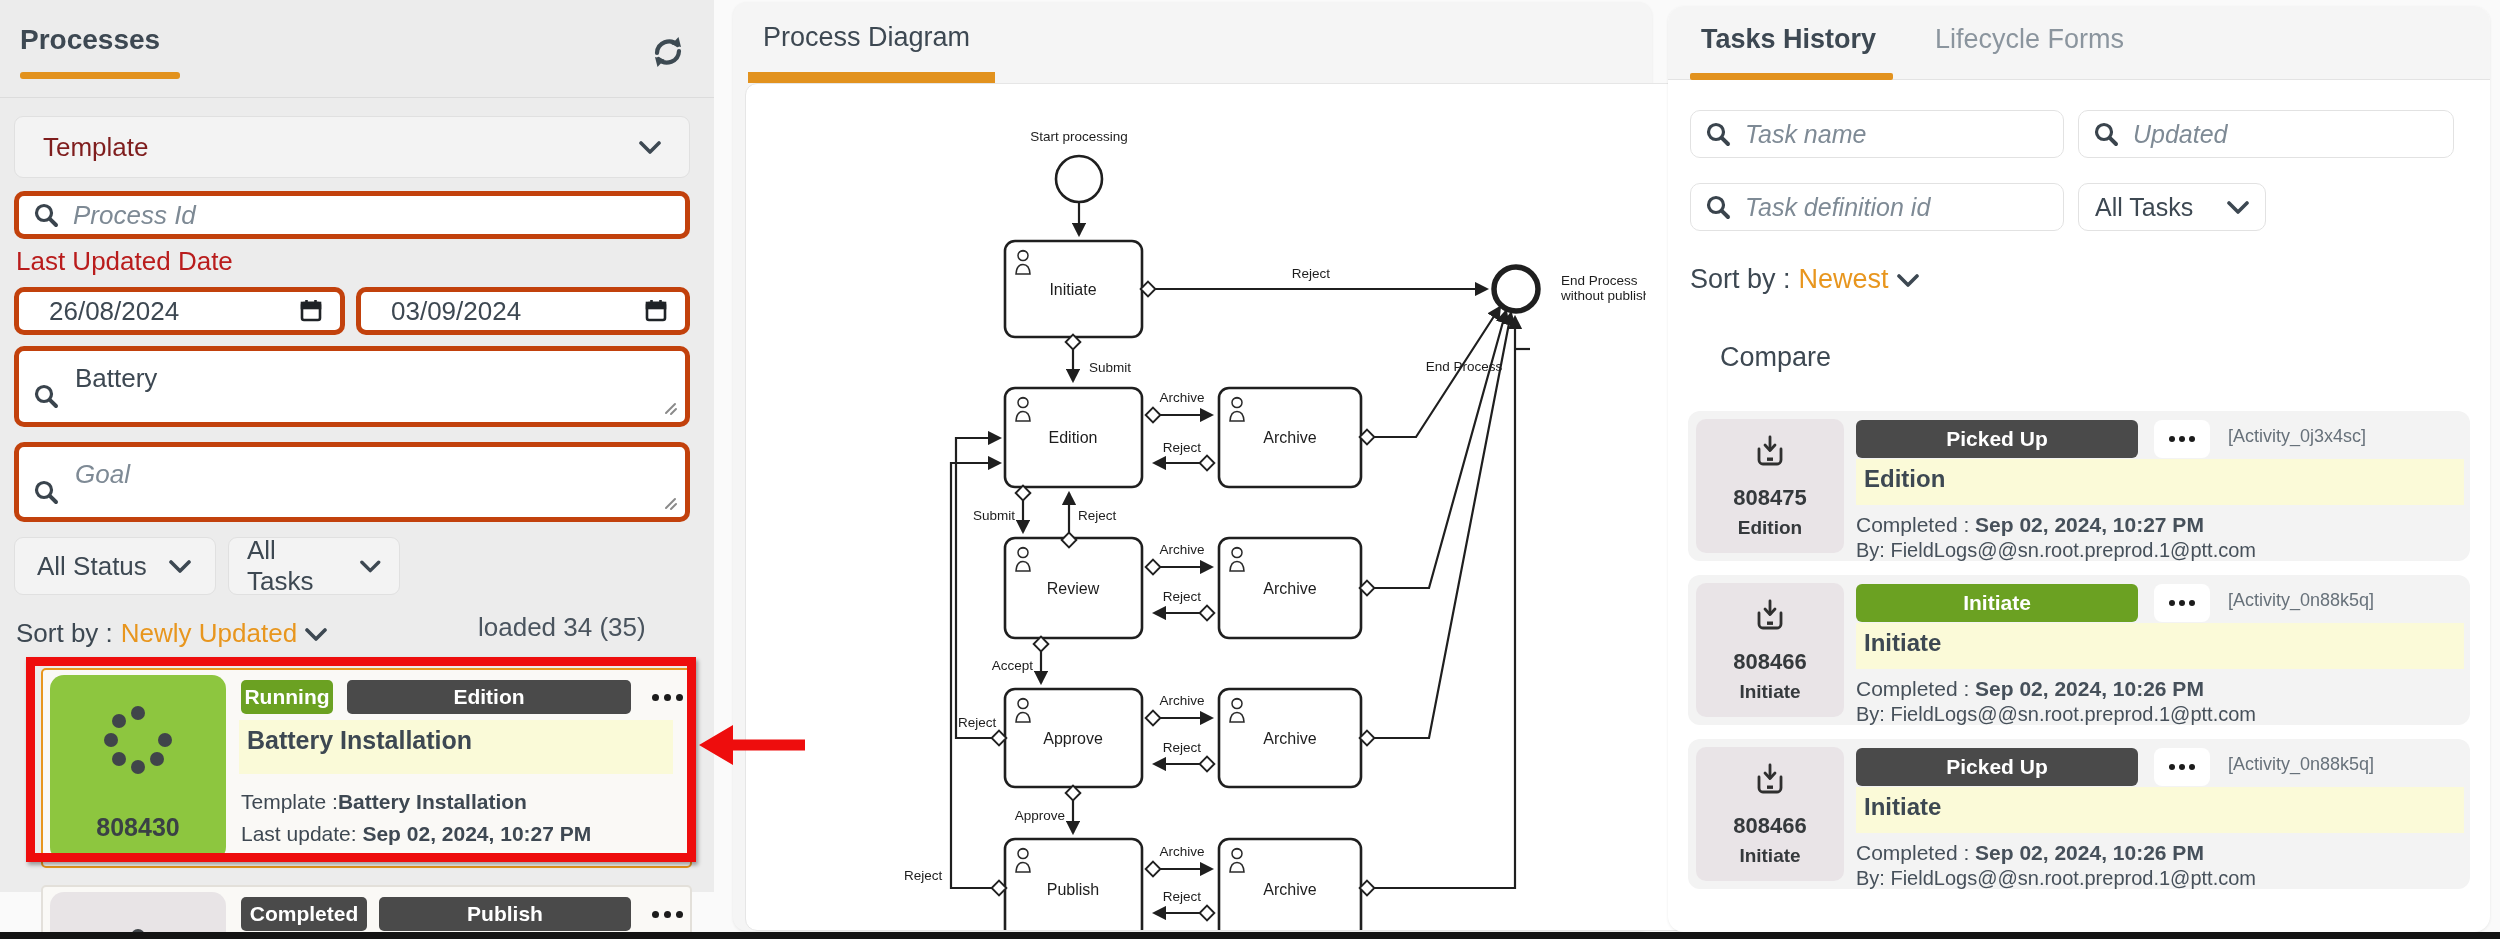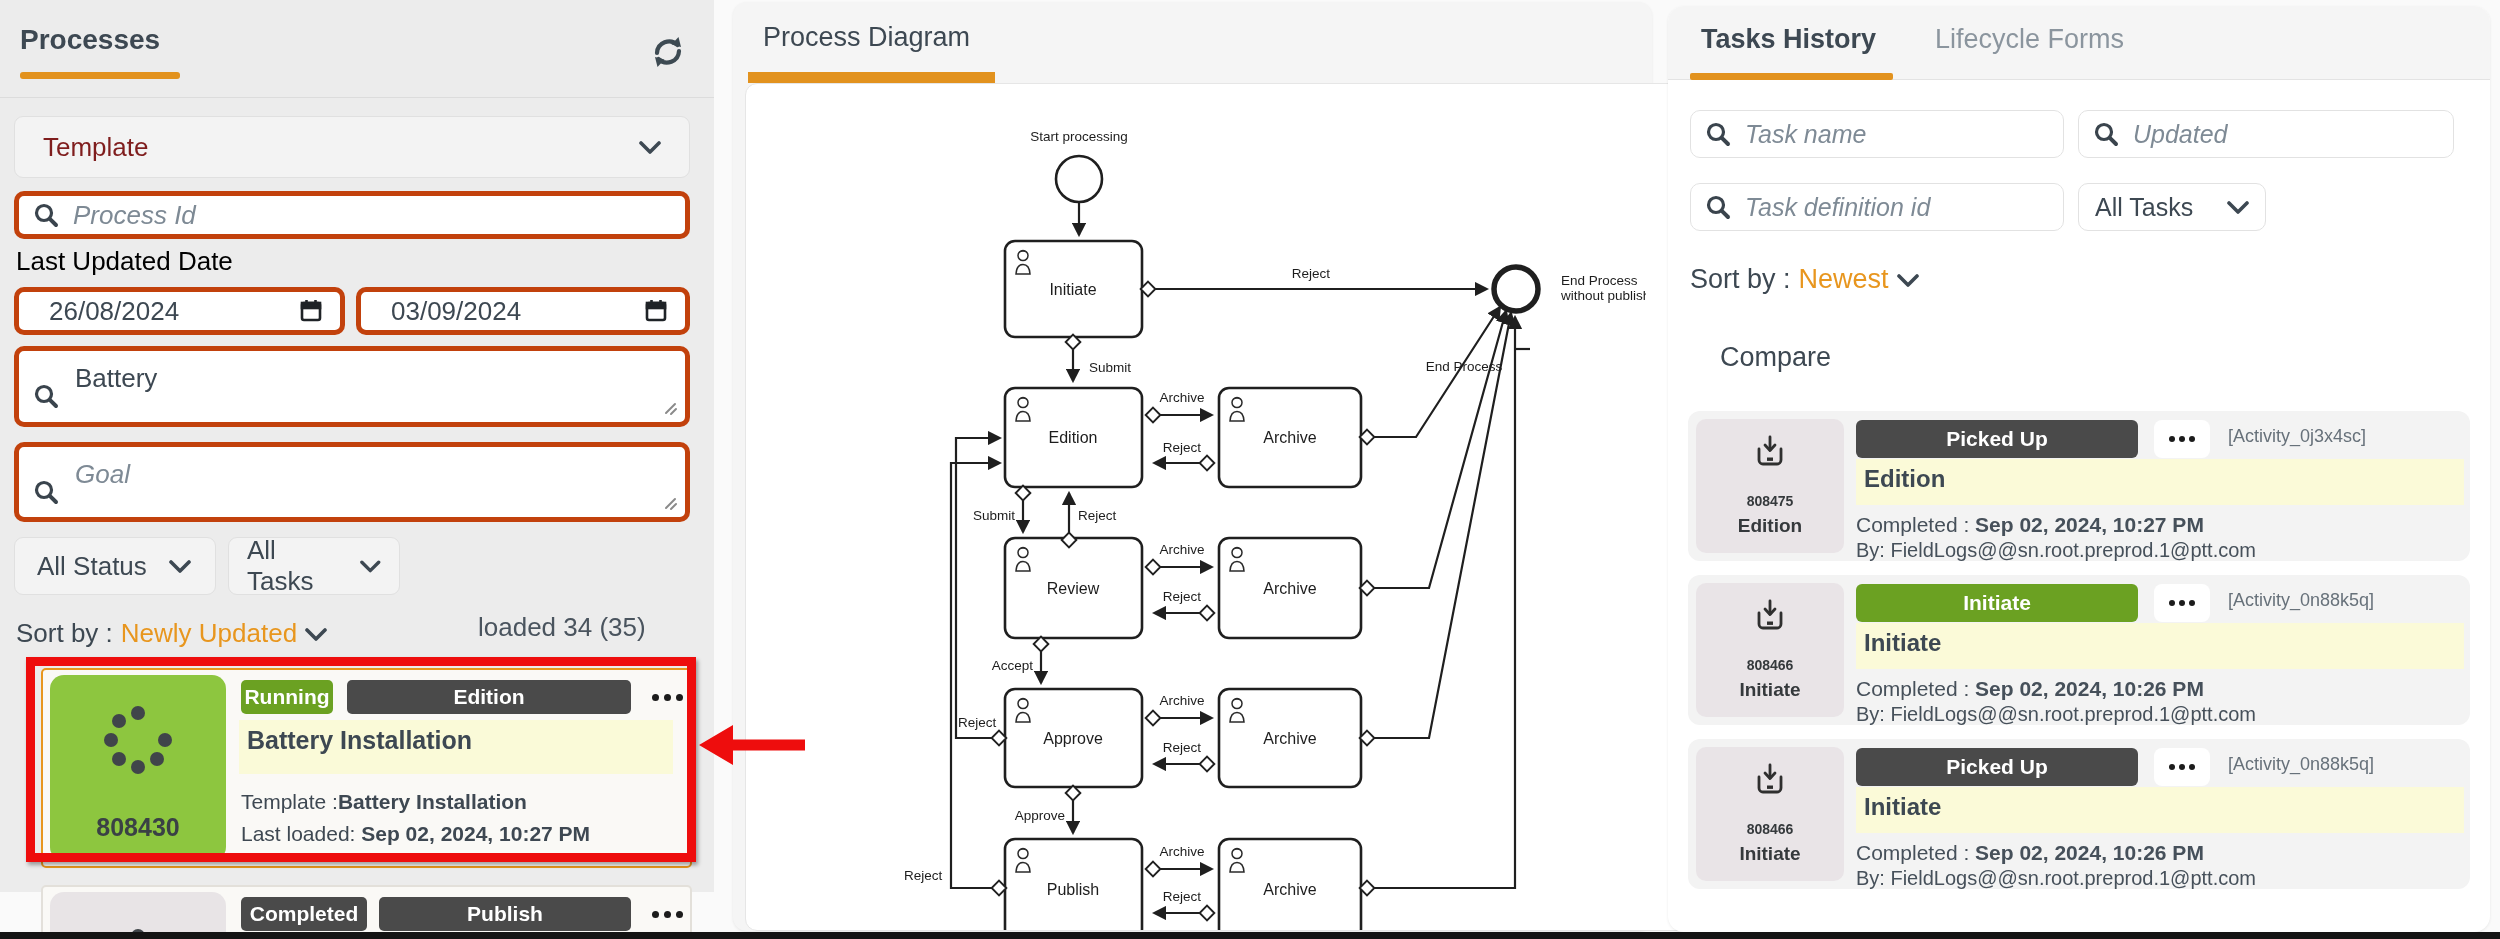--- a/index.html
+++ b/index.html
@@ -24,21 +24,21 @@
   #tpl-select { left:14px; top:116px; width:676px; height:62px; padding:0 28px; justify-content:space-between; }
 
   .white-input {
     background:#ffffff; border:5px solid #c2410c; border-radius:10px;
     display:flex; align-items:center;
   }
   #process-id { left:14px; top:191px; width:676px; height:48px; padding:0 14px; }
   .ph { font-style:italic; color:#7e8a95; font-size:26px; margin-left:14px; }
   .val { color:#3d4852; font-size:26px; margin-left:14px; }
 
-  .lp-label { left:16px; top:246px; font-size:26px; color:#000000; }
+  .lp-label { left:16px; top:246px; font-size:26px; color:#b91c1c; }
 
   .date-box { top:287px; height:48px; padding:0 18px 0 30px; justify-content:space-between; font-size:26px; color:#3d4852; }
   #date-from { left:14px; width:331px; }
   #date-to   { left:356px; width:334px; }
 
   .ta-box { padding:10px 12px; align-items:flex-start; position:absolute; }
   #battery-box { left:14px; top:346px; width:676px; height:81px; }
   #goal-box    { left:14px; top:442px; width:676px; height:80px; }
   .ta-mag { position:absolute; left:14px; top:32px; }
   .ta-text { margin-left:44px; margin-top:2px; }
@@ -108,21 +108,21 @@
   #rp-all-tasks    { left:410px; top:177px; width:188px; height:48px; background:#fff;
                      border:1px solid #e2e2e2; border-radius:10px; color:#3d4852; font-size:25px;
                      display:flex; align-items:center; justify-content:space-between; padding:0 16px; }
   .rp-sort { position:absolute; left:22px; top:258px; font-size:27px; color:#3d4852; display:flex; align-items:center; gap:8px; }
   #compare-label { position:absolute; left:52px; top:336px; font-size:27px; color:#3d4852; }
 
   .task-card { position:absolute; left:20px; width:782px; height:150px; background:#f3f3f3; border-radius:12px; }
   #task-card-0 { top:405px; } #task-card-1 { top:569px; } #task-card-2 { top:733px; }
   .tc-block { position:absolute; left:8px; top:8px; width:148px; height:134px; background:#e9e4e7; border-radius:10px;
               display:flex; flex-direction:column; align-items:center; }
-  .tc-id { font-size:14px; font-weight:bold; color:#35393c; margin-top:24px; }
+  .tc-id { font-size:22px; font-weight:bold; color:#35393c; margin-top:16px; }
   .tc-role { font-size:19px; font-weight:bold; color:#35393c; margin-top:6px; }
   .tc-badge { position:absolute; left:168px; top:9px; width:282px; height:38px; border-radius:6px;
               color:#fff; font-size:21px; font-weight:bold; display:flex; align-items:center; justify-content:center; cursor:pointer; }
   .tc-dots { position:absolute; left:466px; top:9px; width:56px; height:38px; background:#fff; border-radius:8px;
              display:flex; align-items:center; justify-content:center; gap:4px; cursor:pointer; }
   .tc-dots .dot { width:6px; height:6px; }
   .tc-activity { position:absolute; left:540px; top:15px; font-size:18px; color:#67717a; }
   .tc-title-strip { position:absolute; left:168px; top:48px; width:608px; height:46px; background:#fbfad8;
                     font-size:24px; font-weight:bold; color:#3d4852; padding:6px 0 0 8px; }
   .tc-line { position:absolute; left:168px; font-size:21px; color:#46505a; }
@@ -275,21 +275,21 @@
       <div class="dots-btn">
         <span class="dot"></span>
           <span class="dot"></span>
           <span class="dot"></span>
       </div>
       <div class="pc-title-strip">Battery Installation</div>
       <div class="pc-line" style="top:120px;">
         <span>Template :</span><b>Battery Installation</b>
       </div>
       <div class="pc-line" style="top:152px;">
-        <span>Last loaded: </span><b>Sep 02, 2024, 10:27 PM</b>
+        <span>Last update: </span><b>Sep 02, 2024, 10:27 PM</b>
       </div>
     </div>
   </div>
 
   <div id="proc-card-2" class="abs proc-card">
     <div class="pc-block gray">
       <svg width="120" height="120" viewBox="0 0 120 120">
         <g fill="#40454a">
           <circle cx="60" cy="44" r="7"></circle>
             <circle cx="41" cy="52" r="7"></circle>

